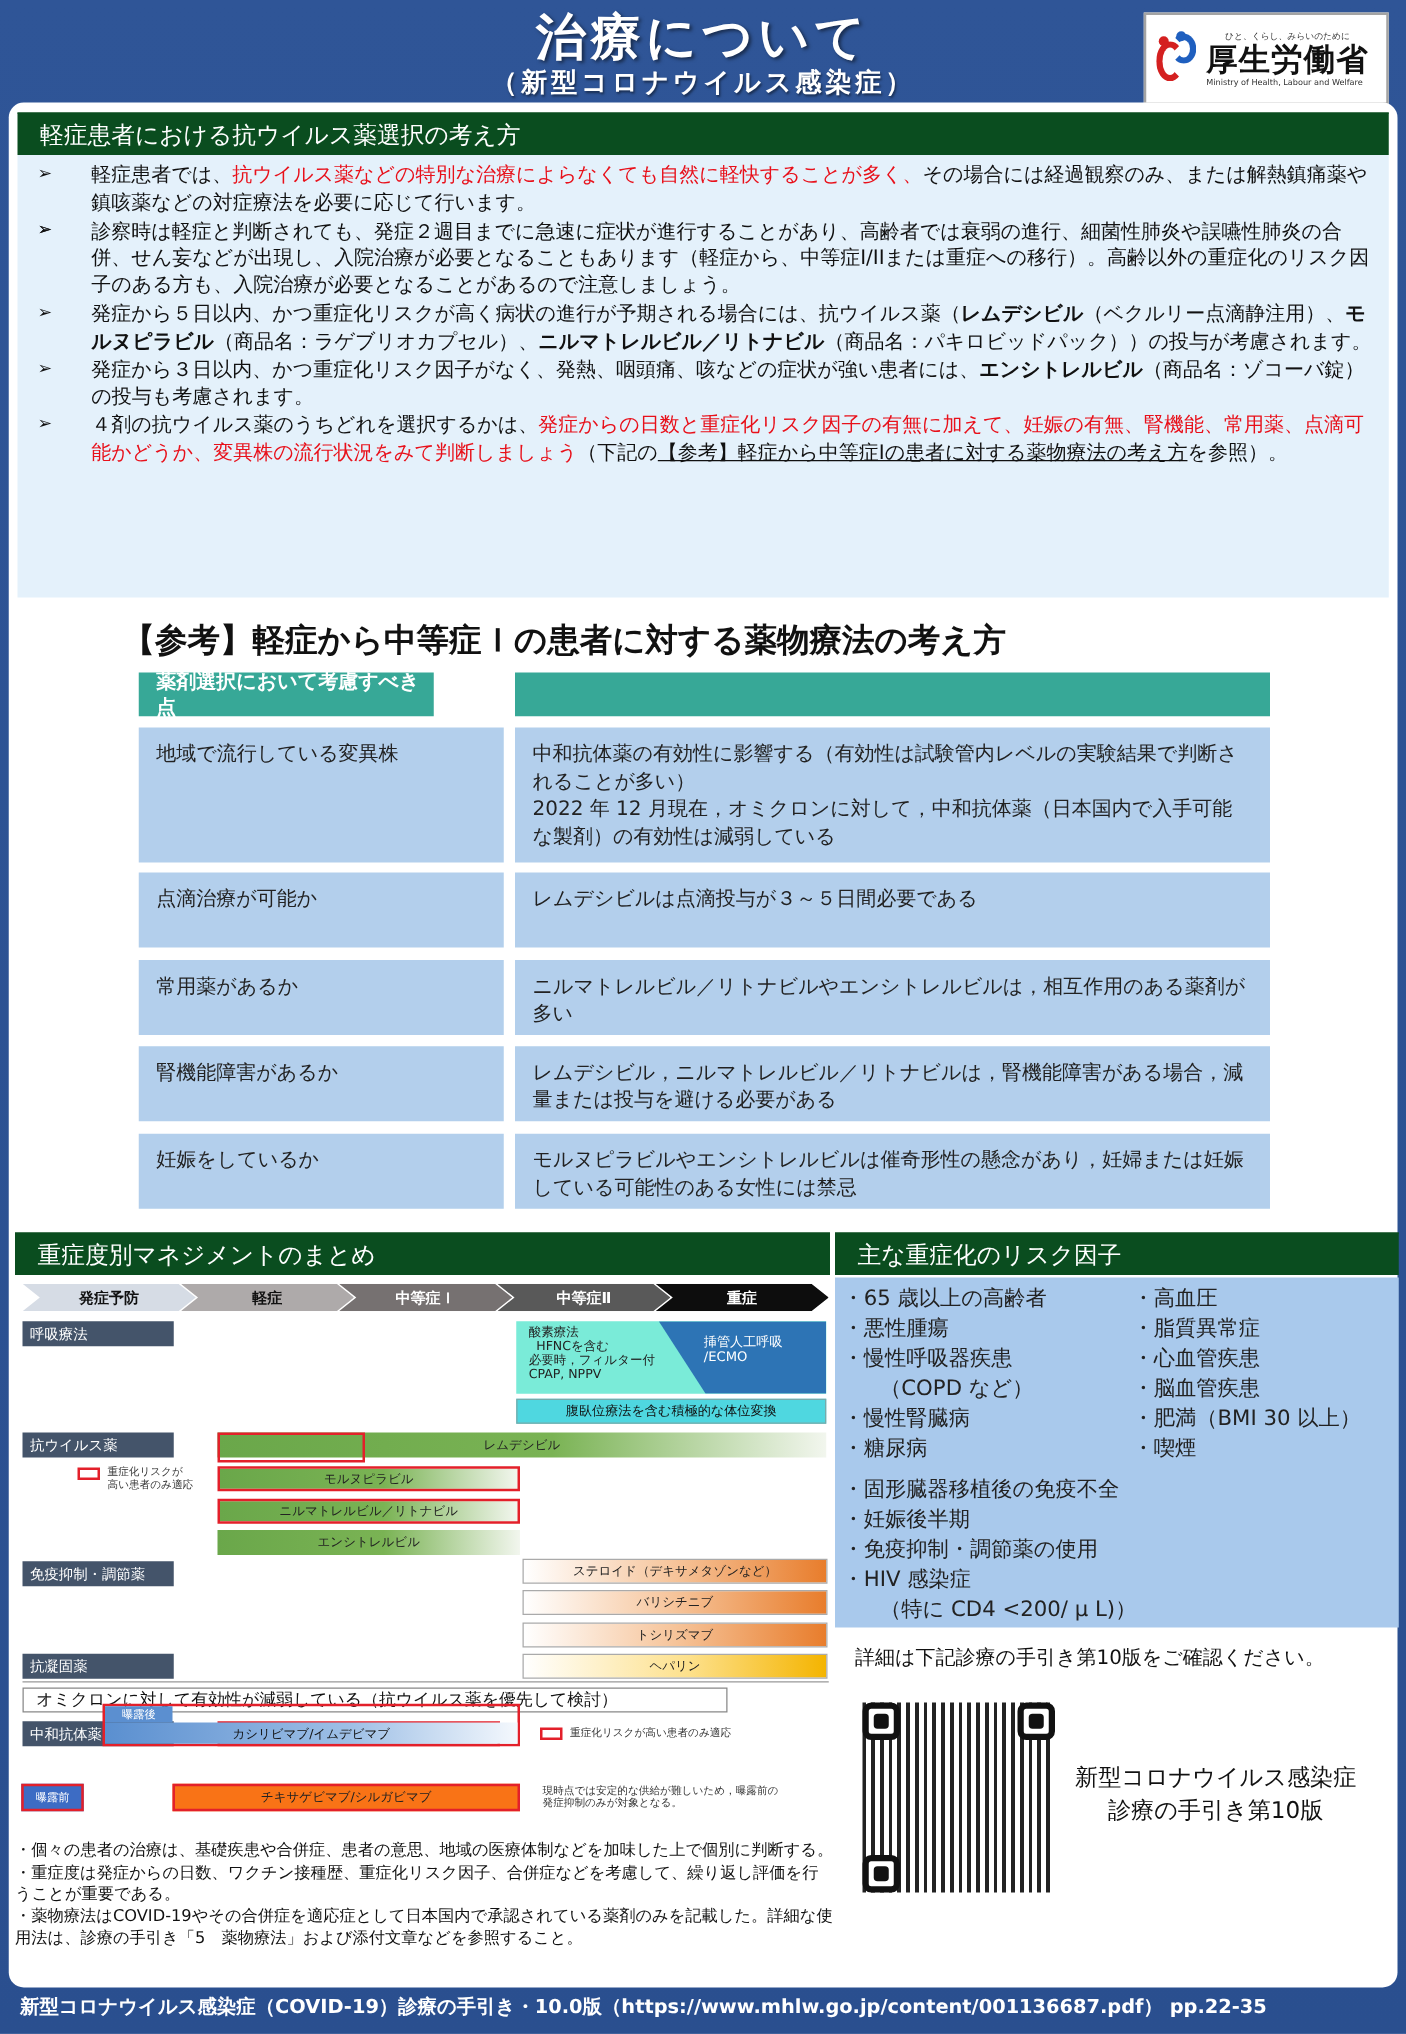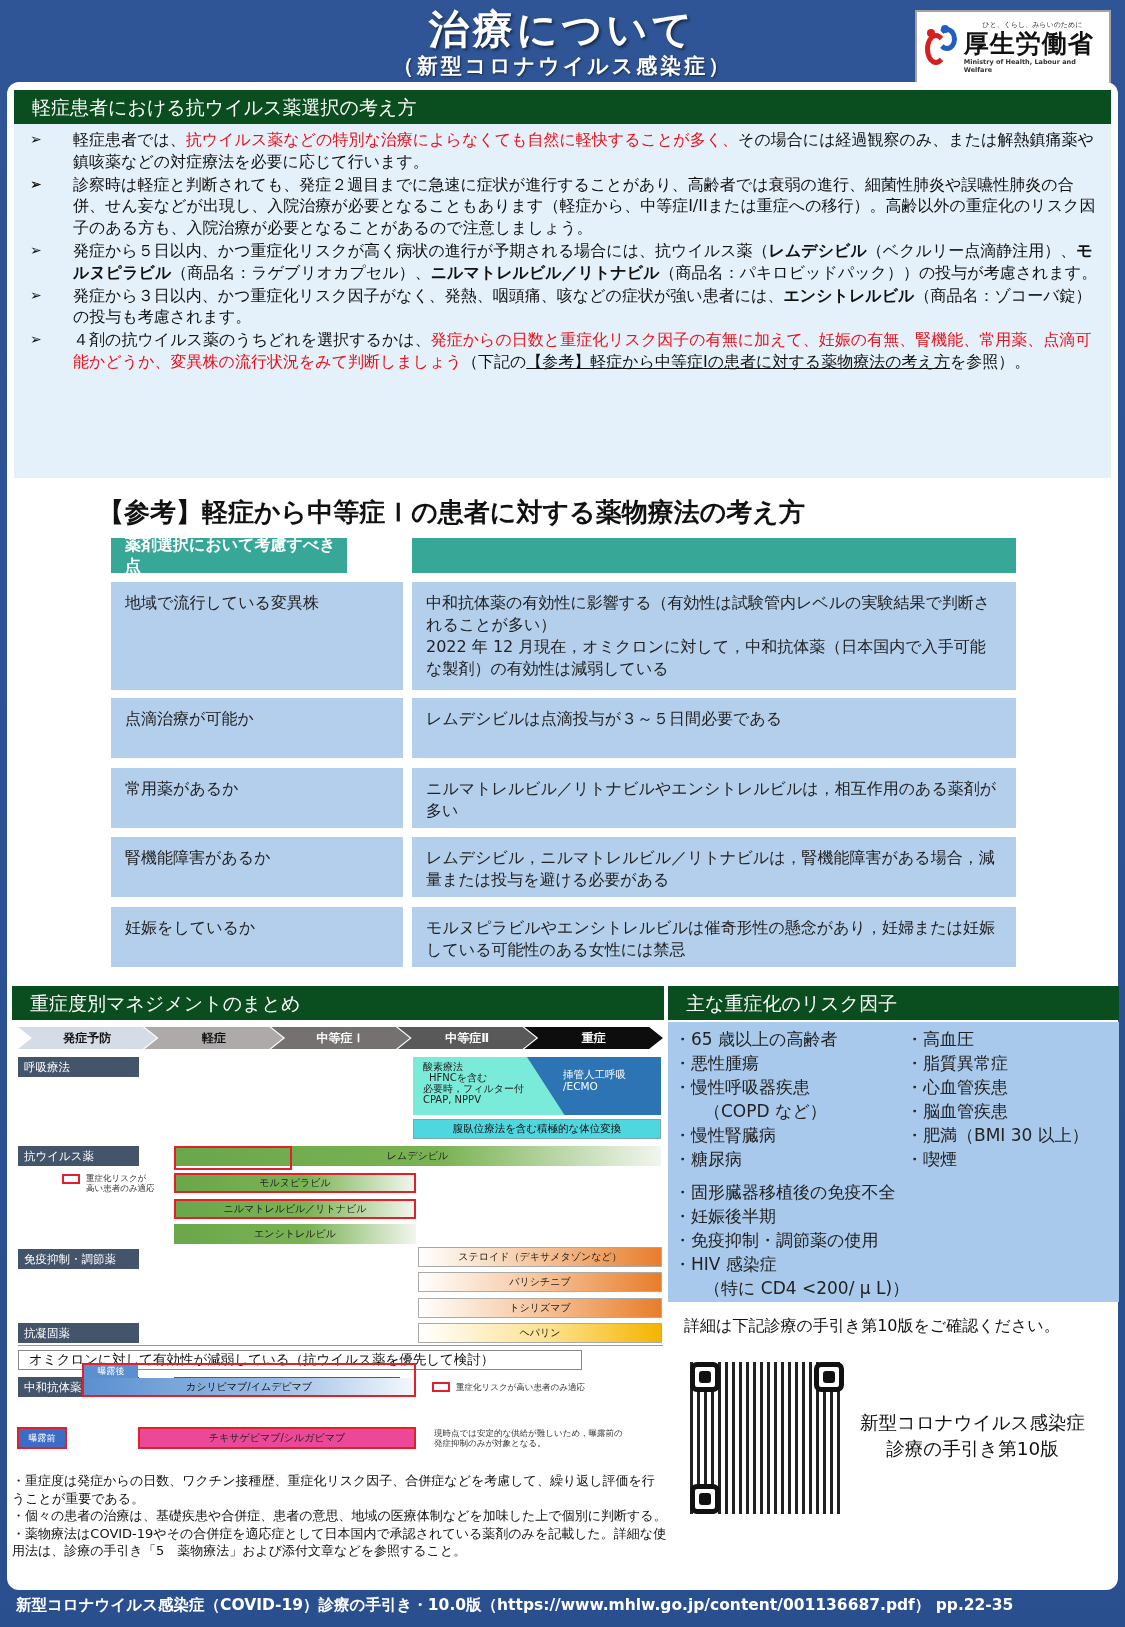--- a/index.html
+++ b/index.html
@@ -9,21 +9,21 @@
   .title { position: absolute; left: 0; right: 0; top: 2px; text-align: center; color: #fff; font-weight: bold; font-size: 40px; letter-spacing: 4px; text-shadow: 2px 2px 3px rgba(0,0,0,0.5); }
   .subtitle { position: absolute; left: 0; right: 0; top: 52px; text-align: center; color: #fff; font-weight: bold; font-size: 21px; letter-spacing: 3px; text-shadow: 1px 1px 2px rgba(0,0,0,0.5); }
   .logo { position: absolute; left: 915px; top: 10px; width: 196px; height: 74px; background: #fff; border: 2px solid #a3a3a3; display: flex; align-items: center; padding: 2px 8px; gap: 6px; }
   .logo-mark { width: 34px; height: 44px; position: relative; }
   .logo-mark .c1 { position: absolute; left: 0; top: 8px; width: 22px; height: 32px; border: 5px solid #d42020; border-right-color: transparent; border-radius: 50%; }
   .logo-mark .c2 { position: absolute; left: 12px; top: 2px; width: 20px; height: 24px; border: 5px solid #1f5fbf; border-left-color: transparent; border-radius: 50%; }
   .logo-mark .dot { position: absolute; width: 8px; height: 8px; border-radius: 50%; }
   .logo-text { display: flex; flex-direction: column; align-items: flex-start; }
   .logo-tag { font-size: 7px; color: #333; align-self: center; }
   .logo-name { font-size: 25px; font-weight: bold; color: #111; line-height: 28px; letter-spacing: 1px; }
-  .logo-en { font-size: 6.5px; color: #333; font-weight: bold; }
+  .logo-en { font-size: 6.5px; color: #333; }
 
   .card { position: absolute; left: 7px; top: 82px; width: 1111px; height: 1508px; background: #fff; border-radius: 12px; }
 
   .section-head { position: absolute; background: #0a4d1f; color: #fff; font-size: 19px; display: flex; align-items: center; padding-left: 18px; border-top: 1px solid #0a4d1f; }
   .intro-box { position: absolute; left: 14px; top: 124px; width: 1097px; height: 354px; background: #e4f1fb; }
   .bullets { position: absolute; left: 14px; top: 129px; width: 1090px; list-style: none; }
   .bullets li { position: relative; padding-left: 59px; font-size: 16px; line-height: 21.8px; color: #111; margin-bottom: 1px; }
   .bullets li .arrow { position: absolute; left: 16px; top: 0; font-size: 14px; }
   .red { color: #e8101a; }
   .bold { font-weight: bold; }
@@ -235,35 +235,35 @@
 <div class="bar blue-grad redbox" style="left:174px;top:1377px;width:226px;">
     <span>ソトロビマブ</span>
   </div>
 <div class="redbox" style="position:absolute;left:82px;top:1363px;width:334px;height:34px;display:flex;flex-direction:column;">
   <div style="width:54px;background:#5b8fd0;color:#fff;font-size:9px;display:flex;align-items:center;justify-content:center;">曝露後</div>
   <div class="blue-grad" style="flex:1;font-size:10px;display:flex;align-items:center;justify-content:center;">
       <span>カシリビマブ/イムデビマブ</span>
     </div>
 </div>
 <div class="redbox" style="position:absolute;left:17px;top:1427px;width:50px;height:22px;background:#3d6cc4;color:#fff;font-size:9px;display:flex;align-items:center;justify-content:center;">曝露前</div>
-<div class="bar redbox" style="left:138px;top:1427px;width:278px;height:22px;background:#ec4899;">
+<div class="bar redbox" style="left:138px;top:1427px;width:278px;height:22px;background:#f97316;">
     <span>チキサゲビマブ/シルガビマブ</span>
   </div>
 <div style="position:absolute;left:432px;top:1382px;display:flex;gap:6px;align-items:center;">
   <span class="legend-red"></span>
   <span class="tiny">重症化リスクが高い患者のみ適応</span>
 </div>
 <div class="tiny" style="position:absolute;left:434px;top:1428px;">
   <div>現時点では安定的な供給が難しいため，曝露前の</div>
   <div>発症抑制のみが対象となる。</div>
 </div>
 
 <div class="notes">
+  <div>・個々の患者の治療は、基礎疾患や合併症、患者の意思、地域の医療体制などを加味した上で個別に判断する。</div>
   <div>・重症度は発症からの日数、ワクチン接種歴、重症化リスク因子、合併症などを考慮して、繰り返し評価を行うことが重要である。</div>
-  <div>・個々の患者の治療は、基礎疾患や合併症、患者の意思、地域の医療体制などを加味した上で個別に判断する。</div>
   <div>・薬物療法はCOVID-19やその合併症を適応症として日本国内で承認されている薬剤のみを記載した。詳細な使用法は、診療の手引き「5　薬物療法」および添付文章などを参照すること。</div>
 </div>
 
 <div class="section-head risk-head">
   <span>主な重症化のリスク因子</span>
 </div>
 <div class="risk-box"></div>
 <div class="risk-col" style="left:674px;top:1027px;">
   <div>・65 歳以上の高齢者</div>
   <div>・悪性腫瘍</div>

